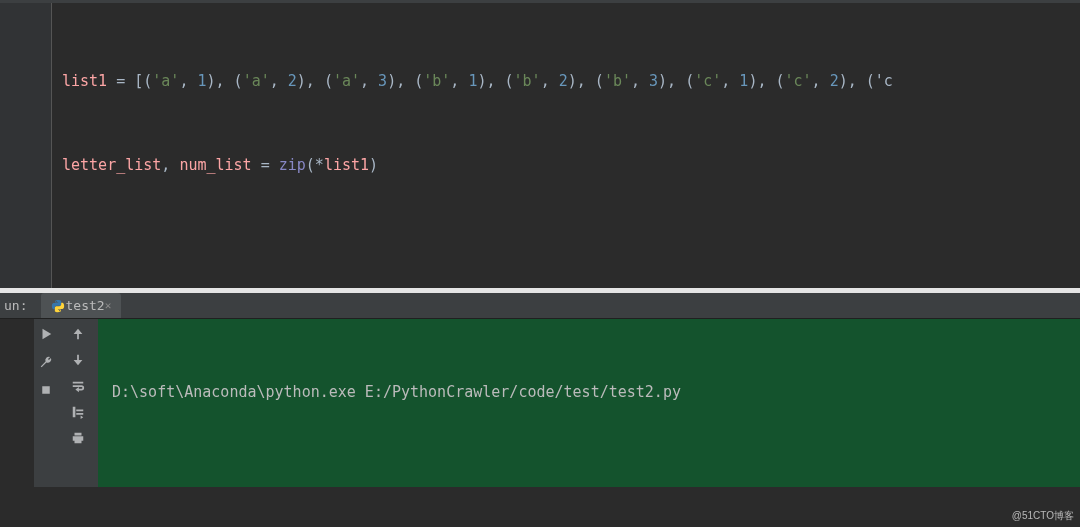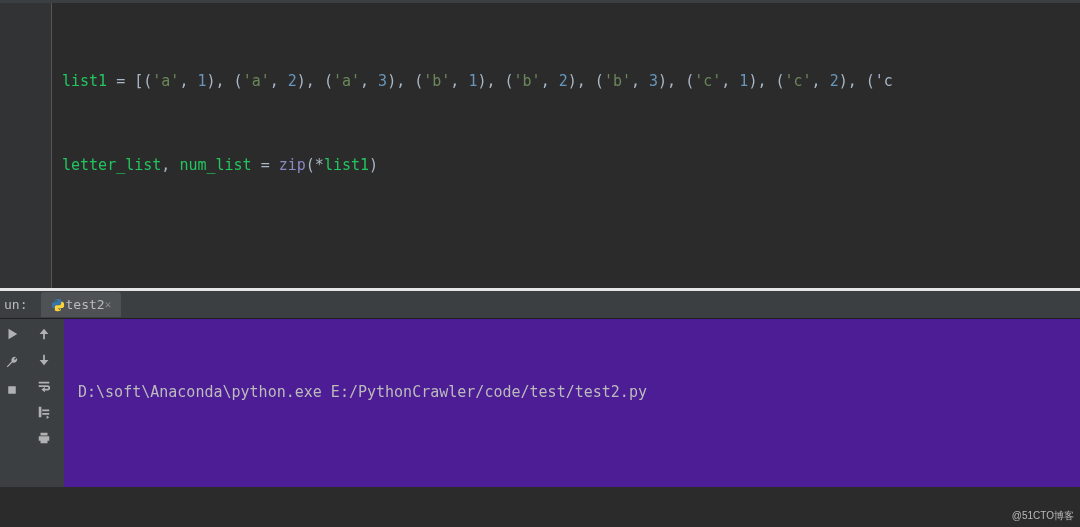--- a/index.html
+++ b/index.html
@@ -39,51 +39,52 @@
   .code {
     padding: 8px 0 0 10px;
     font-family: 'Consolas', 'Monaco', monospace;
     font-size: 15px;
     line-height: 28px;
     white-space: pre;
     flex: 1;
     overflow: hidden;
   }
   .code .line { display: block; position: relative; }
-  .tok-ident  { color: #22c55e; }
+  .tok-ident  { color: #fca5a5; }
   .tok-op     { color: #a9b7c6; }
   .tok-str    { color: #6a8759; }
   .tok-num    { color: #6897bb; }
   .tok-builtin{ color: #8888c6; }
   
   .tool-header {
     height: 31px;
     background: #3c3f41;
-    border-top: 3px solid #e5e5e5;
+    border-top: 5px solid #e5e5e5;
     border-bottom: 1px solid #202020;
     display: flex;
     align-items: center;
     font-size: 13px;
     color: #bbbbbb;
     padding-left: 4px;
   }
   .tool-header .label { margin-right: 14px; }
   .run-tab {
     display: flex;
     align-items: center;
     background: #4e5254;
     padding: 5px 10px;
     border-radius: 3px 3px 0 0;
   }
   .close-x { color: #8a8a8a; font-size: 11px; }
   
   .run-body {
     display: flex;
     height: 168px;
-    background: #4c1d95;
+    background: #14532d;
+    margin-left: 34px;
   }
   .run-left {
     width: 24px;
     background: #3c3f41;
     display: flex;
     flex-direction: column;
     align-items: center;
     padding-top: 4px;
     gap: 6px;
   }

